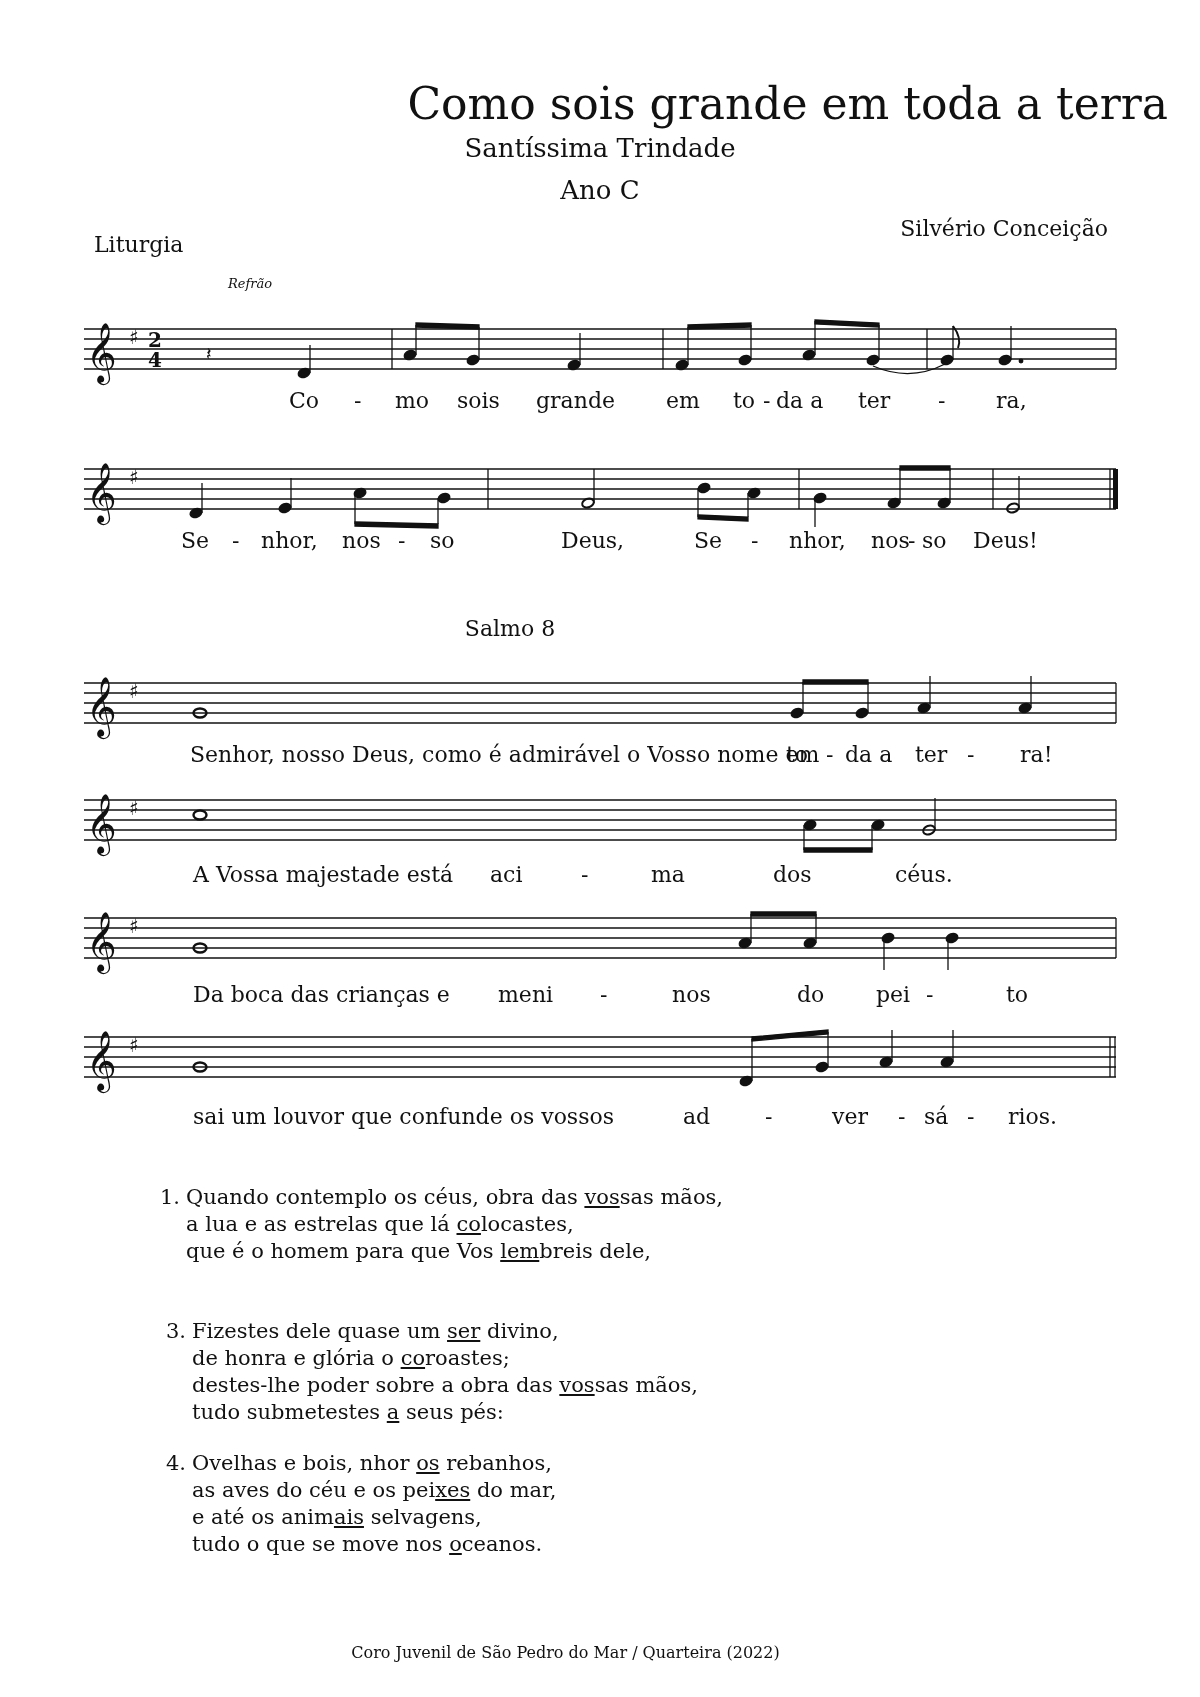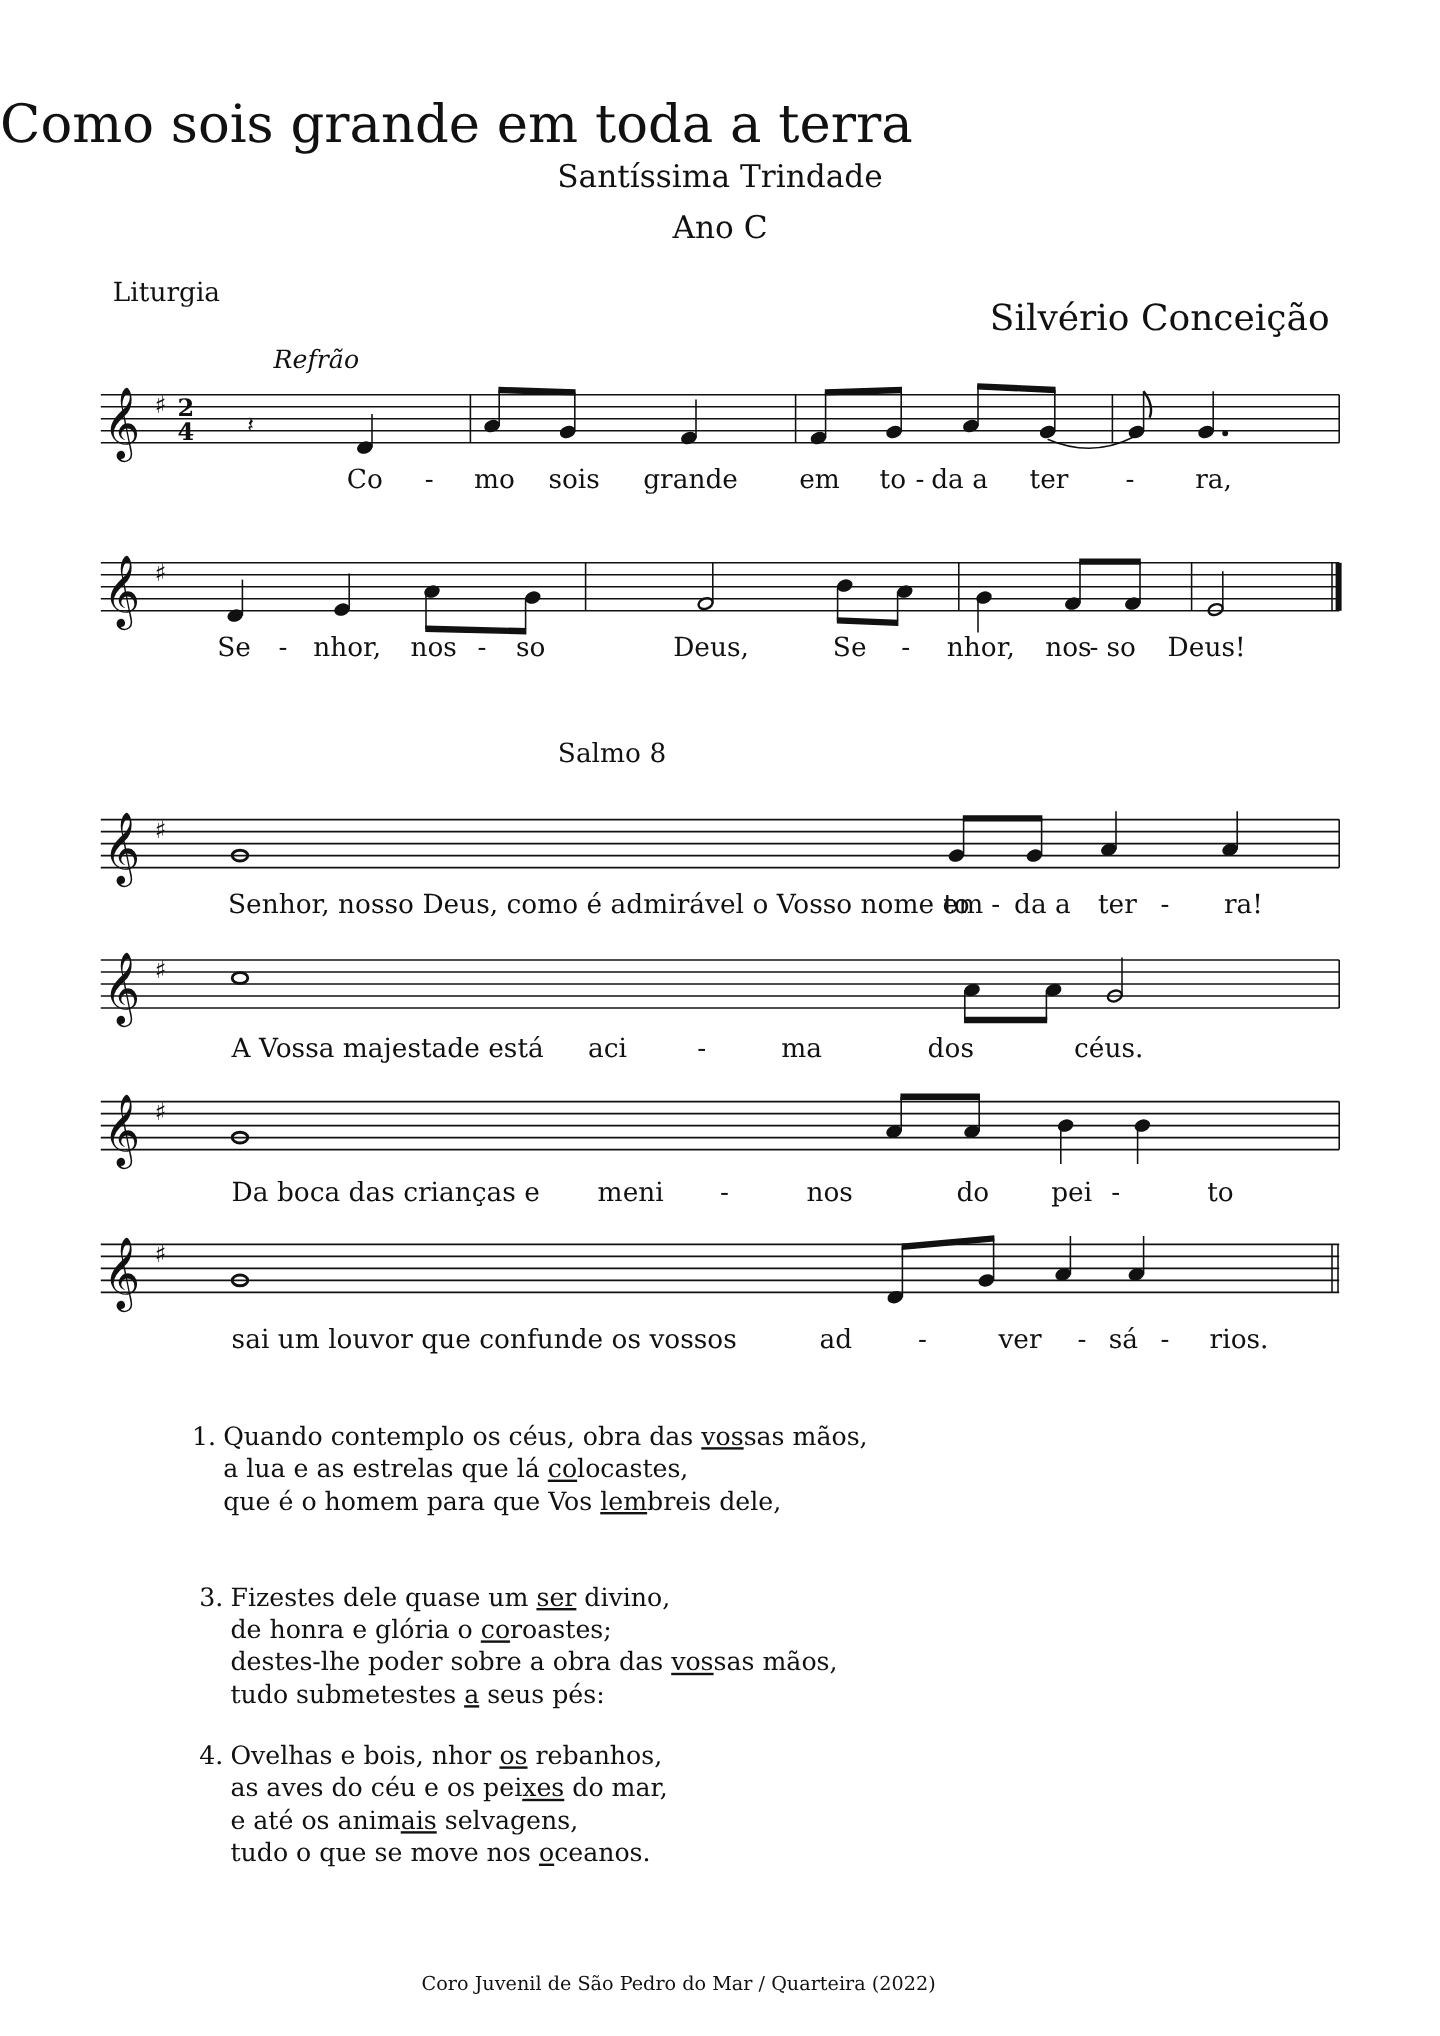--- a/index.html
+++ b/index.html
@@ -1,23 +1,23 @@
 <!DOCTYPE html>
 <html><head>
 <meta charset="utf-8">
 <style>
   html,body{margin:0;padding:0;background:#fff;}
   body{width:1200px;height:1697px;position:relative;overflow:hidden;font-family:"DejaVu Serif","Liberation Serif",serif;color:#111;}
   .abs{position:absolute;}
-  .title{left:0;width:1168px;top:78px;text-align:left;font-size:44px;}
+  .title{left:0;width:1168px;top:78px;text-align:right;font-size:44px;}
   .subtitle{left:0;width:1200px;top:133px;text-align:center;font-size:26px;}
   .year{left:0;width:1200px;top:175px;text-align:center;font-size:26px;}
   .left-hdr{left:94px;top:232px;font-size:22px;}
-  .right-hdr{right:92px;top:248px;font-size:30px;}
-  .refrao{left:228px;top:288px;font-size:21px;font-style:italic;}
+  .right-hdr{right:92px;top:216px;font-size:22px;}
+  .refrao{left:228px;top:276px;font-size:13px;font-style:italic;}
   .salmo{left:0;width:1020px;top:616px;text-align:center;font-size:22px;}
   svg.staff{position:absolute;left:0;top:0;}
   .lyr{position:absolute;font-size:22px;white-space:nowrap;}
   .verse{position:absolute;font-size:21px;line-height:27px;}
   u{text-decoration:underline;}
   .footer{left:0;width:1131px;top:1643px;text-align:center;font-size:16px;}
 </style>
 </head>
 <body>
 

